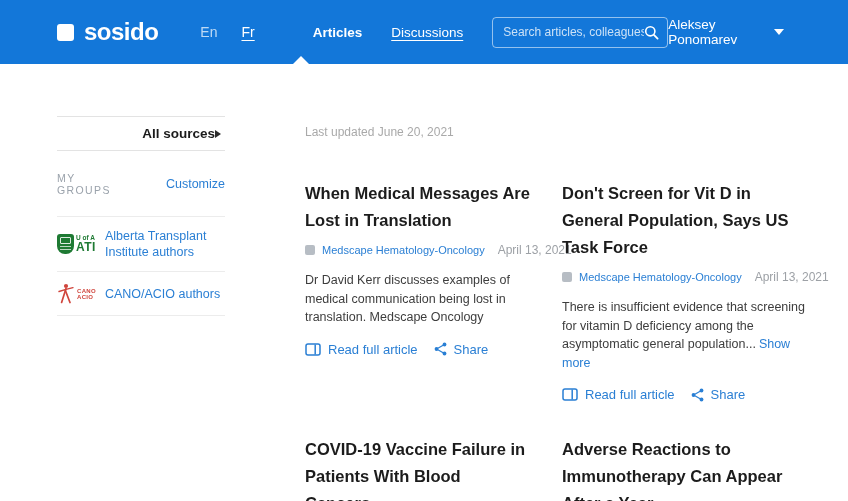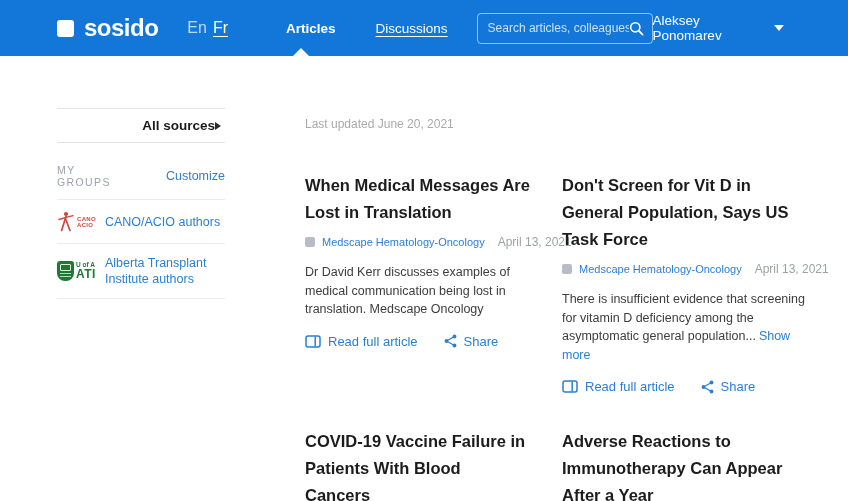--- a/index.html
+++ b/index.html
@@ -7,43 +7,43 @@
   body {
     font-family: "Liberation Sans", sans-serif;
     background: #ffffff;
     overflow: hidden;
     position: relative;
   }
 
   
   .header {
     position: relative;
-    height: 56px;
+    height: 64px;
     background: #1377d9;
     display: flex;
     align-items: center;
     padding: 0 64px 0 57px;
     color: #fff;
   }
   .brand { display: flex; align-items: center; gap: 10px; cursor: pointer; }
   .brand-square {
     width: 17px; height: 17px;
     background: #ffffff;
     border-radius: 3px;
   }
   .brand-text {
     font-size: 24px;
     font-weight: 600;
     letter-spacing: -0.5px;
     color: #fff;
   }
-  .lang { display: flex; align-items: center; gap: 6px; margin-left: 29px; font-size: 16px; }
+  .lang { display: flex; align-items: center; gap: 24px; margin-left: 42px; font-size: 14px; }
   .lang-en { color: rgba(255,255,255,0.72); text-decoration: none; }
   .lang-fr { color: #ffffff; text-decoration: underline; text-underline-offset: 3px; cursor: pointer; }
-  .nav { display: flex; align-items: center; gap: 40px; margin-left: 58px; font-size: 13.5px; }
+  .nav { display: flex; align-items: center; gap: 29px; margin-left: 58px; font-size: 13.5px; }
   .nav-item-active { font-weight: 700; color: #fff; cursor: default; }
   .nav-item { color: #fff; text-decoration: underline; text-underline-offset: 3px; cursor: pointer; }
   .search-box {
     margin-left: 29px;
     width: 176px;
     height: 31px;
     border: 1px solid rgba(255,255,255,0.55);
     border-radius: 4px;
     display: flex;
     align-items: center;
@@ -108,21 +108,21 @@
     width: 0; height: 0;
     border-top: 4px solid transparent;
     border-bottom: 4px solid transparent;
     border-left: 6px solid #2b2b2b;
   }
   .groups-header {
     margin-top: 21px;
     display: flex;
     align-items: center;
     justify-content: space-between;
-    padding-bottom: 11px;
+    padding-bottom: 20px;
     border-bottom: 1px solid #ececec;
   }
   .groups-label {
     font-size: 10.5px;
     color: #9aa2ab;
     letter-spacing: 1.4px;
   }
   .link { color: #2a7fd4; text-decoration: none; cursor: pointer; }
   .customize { font-size: 12.5px; margin-left: 48px; }
   .group-item {
@@ -206,21 +206,21 @@
     margin-top: 14px;
     font-size: 12.5px;
     line-height: 18.5px;
     color: #3d3d3d;
   }
   .show-more { margin-left: 3px; }
   .article-actions {
     margin-top: 15px;
     display: flex;
     align-items: center;
-    gap: 26px;
+    gap: 16px;
     font-size: 13px;
   }
   .action { display: inline-flex; align-items: center; gap: 7px; }
   .action svg { display: block; }
 </style>
 </head>
 <body>
 
 <div class="header">
   <div class="brand">
@@ -254,47 +254,47 @@
 <div class="page">
 
   <div class="sidebar">
     <div class="all-sources">
       <span>All sources</span>
       <span class="arrow-right"></span>
     </div>
     <div class="groups-header">
       <span class="groups-label">MY GROUPS</span>
       <span class="link customize">Customize</span>
+    </div>
+
+    <div class="group-item">
+      <span class="group-logo">
+        <span class="ati-shield"></span>
+        <span class="ati-text">
+          <span class="ati-uofa">U of A</span>
+          <span class="ati-big">ATI</span>
+        </span>
+      </span>
+      <span class="group-name">Alberta Transplant Institute authors</span>
     </div>
 
     <div class="group-item">
       <span class="group-logo">
         <svg width="18" height="21" viewBox="0 0 18 21">
           <circle cx="9" cy="3" r="2.1" fill="#d0453c"></circle>
           <path d="M9 5.4 L4.6 19.5" stroke="#d0453c" stroke-width="1.7" fill="none" stroke-linecap="round"></path>
           <path d="M8.4 7.5 L13 19.5" stroke="#d0453c" stroke-width="1.7" fill="none" stroke-linecap="round"></path>
           <path d="M2 8.5 L9 6.4 L16 4.6" stroke="#d0453c" stroke-width="1.4" fill="none" stroke-linecap="round"></path>
         </svg>
         <span class="cano-text">
           <span>CANO</span><br>
           <span>ACIO</span>
         </span>
       </span>
       <span class="group-name">CANO/ACIO authors</span>
-    </div>
-
-    <div class="group-item">
-      <span class="group-logo">
-        <span class="ati-shield"></span>
-        <span class="ati-text">
-          <span class="ati-uofa">U of A</span>
-          <span class="ati-big">ATI</span>
-        </span>
-      </span>
-      <span class="group-name">Alberta Transplant Institute authors</span>
     </div>
   </div>
 
   <div class="main">
     <div class="last-updated">Last updated June 20, 2021</div>
 
     <div class="articles-grid">
 
       <div class="article-card">
         <div class="article-title">When Medical Messages Are Lost in Translation</div>

